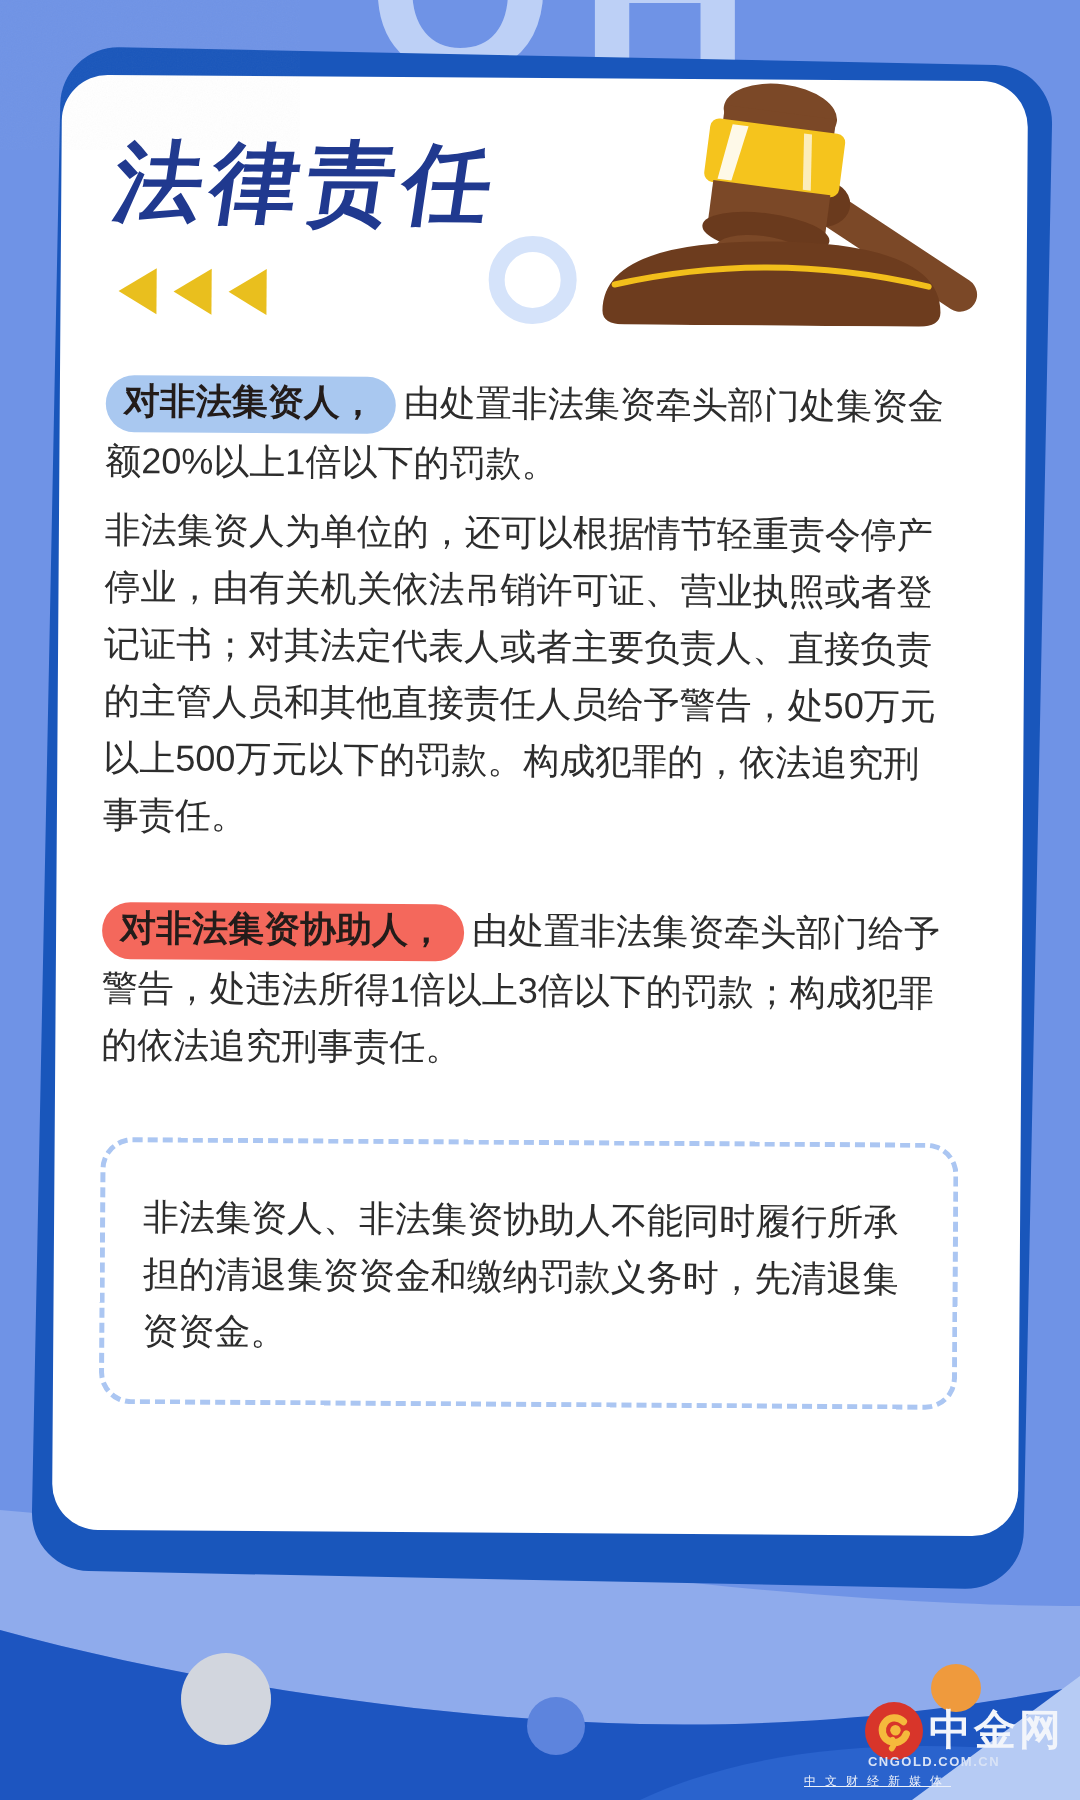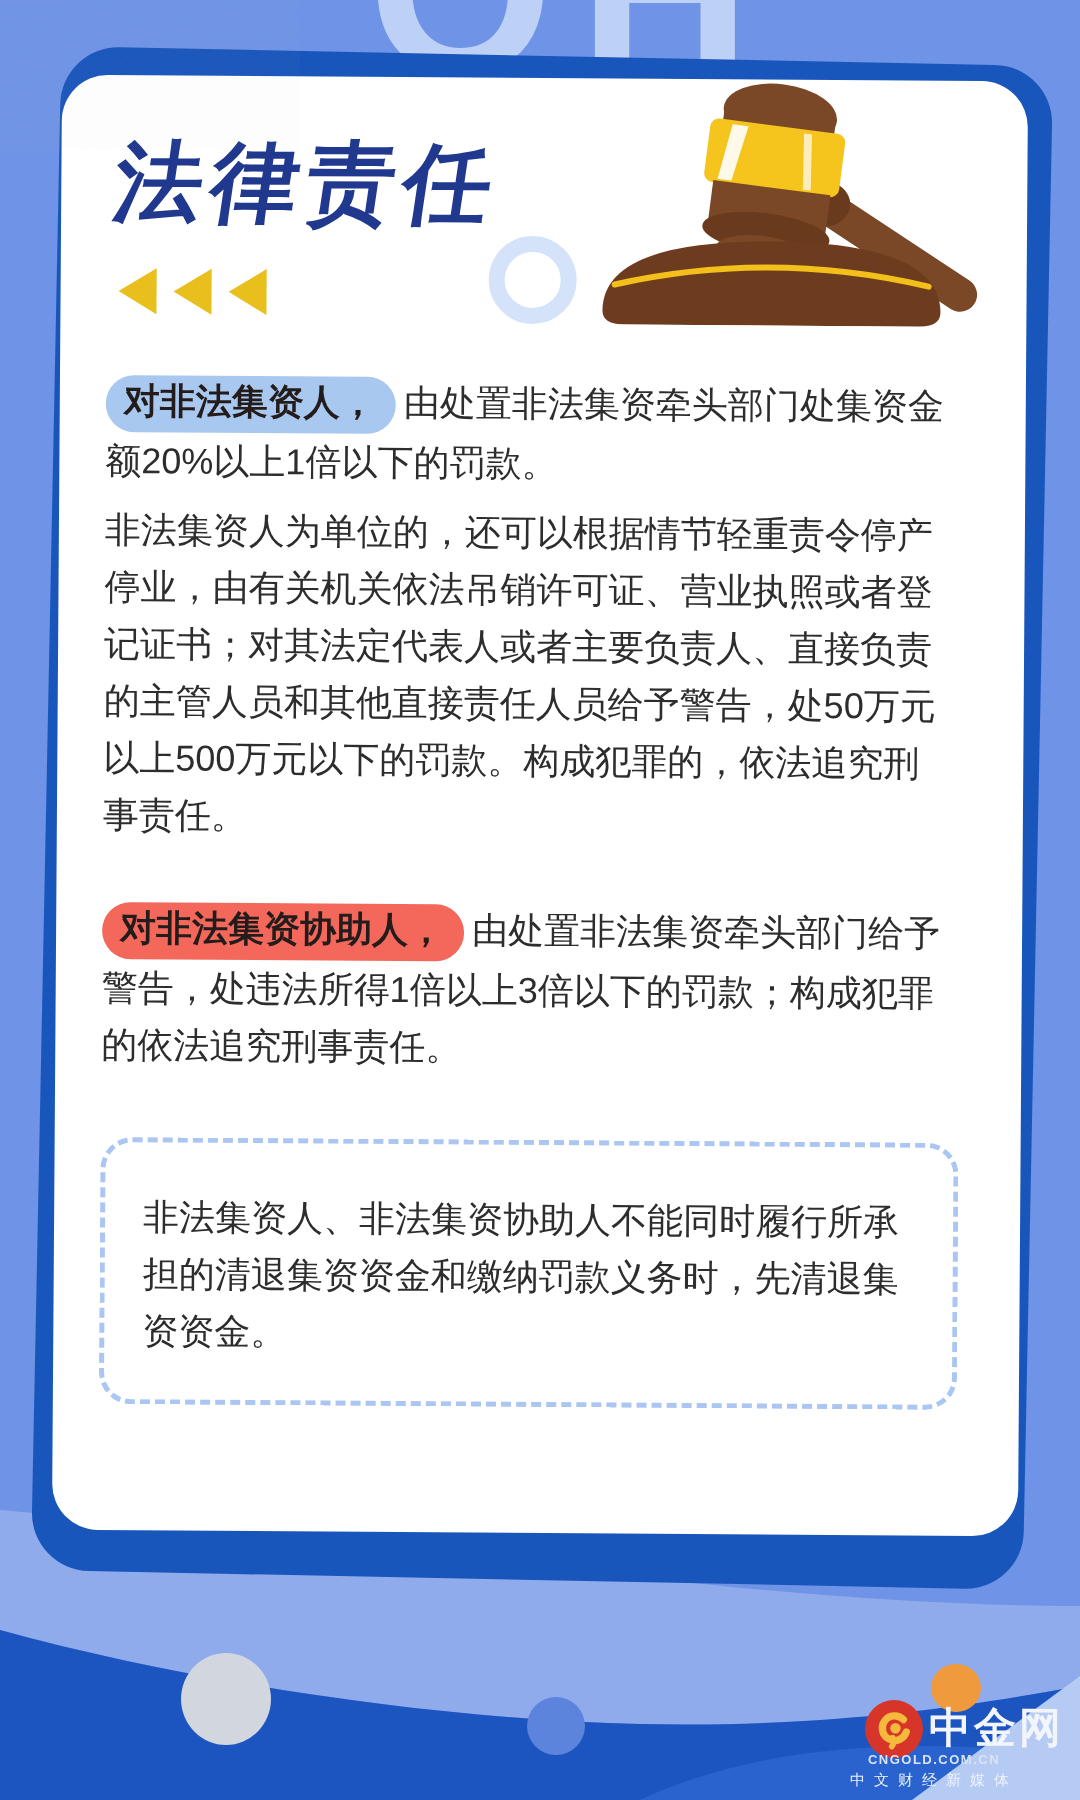--- a/index.html
+++ b/index.html
@@ -63,21 +63,21 @@
   .circle-deco { position:absolute; border-radius:50%; z-index:2; }
   .c-gray   { left:181px; top:1653px; width:90px; height:92px; background:#d2d6de; }
   .c-blue   { left:527px; top:1697px; width:58px; height:58px; background:#5d84dd; }
   .c-orange { left:931px; top:1664px; width:50px; height:48px; background:#ef9a3d; }
   
   .brand { position:absolute; right:16px; bottom:10px; width:260px; z-index:6; color:#fff; }
   .brand-row { display:flex; align-items:flex-start; justify-content:flex-end; gap:6px; }
   .brand-mark { width:58px; height:58px; flex:0 0 auto; }
   .brand-name { font-size:42px; font-weight:800; letter-spacing:3px; color:#f2f5fb; }
   .brand-domain { text-align:center; font-size:13px; font-weight:700; letter-spacing:1.5px; color:#d9e3f6; margin-top:-6px; }
-  .brand-tagline { text-align:center; font-size:15px; letter-spacing:9px; color:#eef2fa; margin-top:4px; }
+  .brand-tagline { text-align:left; font-size:12px; letter-spacing:9px; color:#eef2fa; margin-top:4px;text-decoration:underline; }
 </style>
 </head>
 <body>
 
 <div class="bg-letters">OH</div>
 
 <svg class="waves" viewBox="0 0 1080 320" preserveAspectRatio="none">
   <path d="M0,30 C250,52 430,72 630,96 C810,117 960,126 1080,126
            L1080,206 C960,228 830,248 640,244 C430,239 190,202 0,150 Z" fill="#8fabec"></path>
   <path d="M0,150 C190,202 430,239 640,244 C830,248 970,226 1080,206

